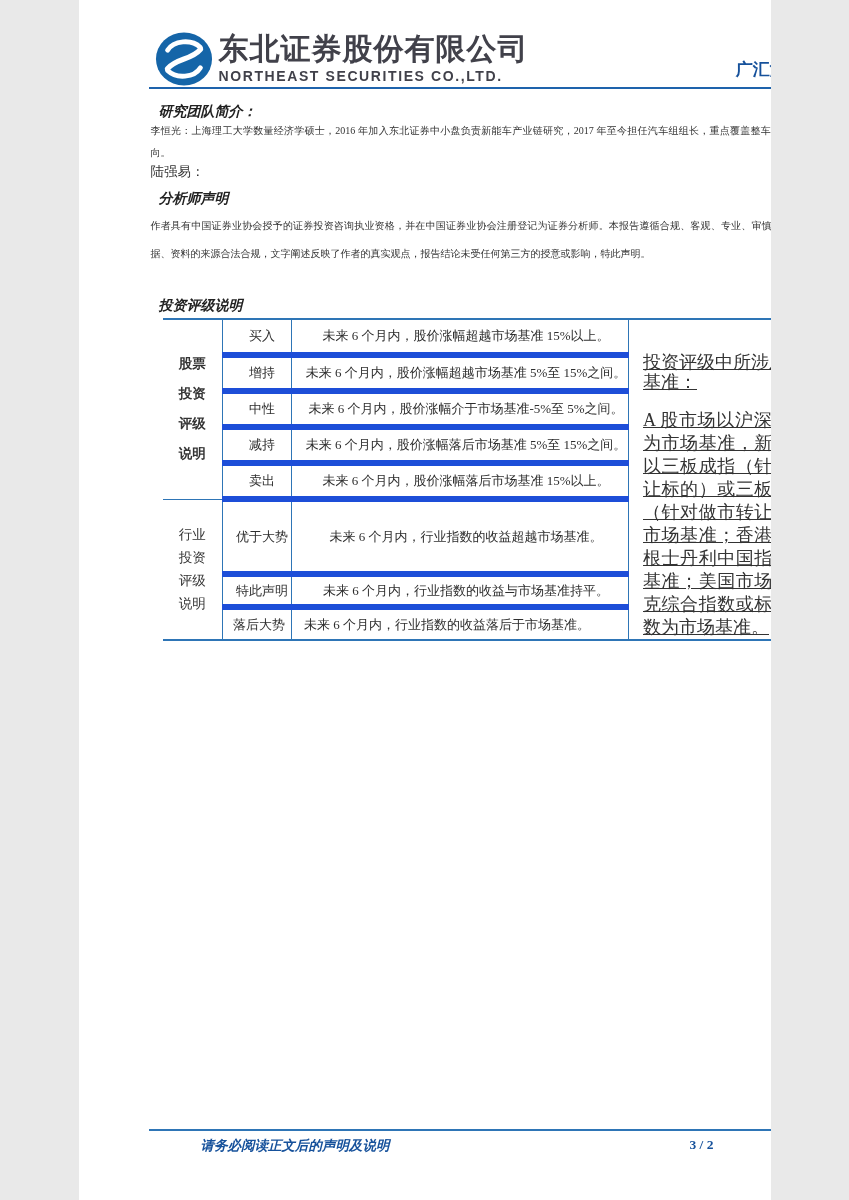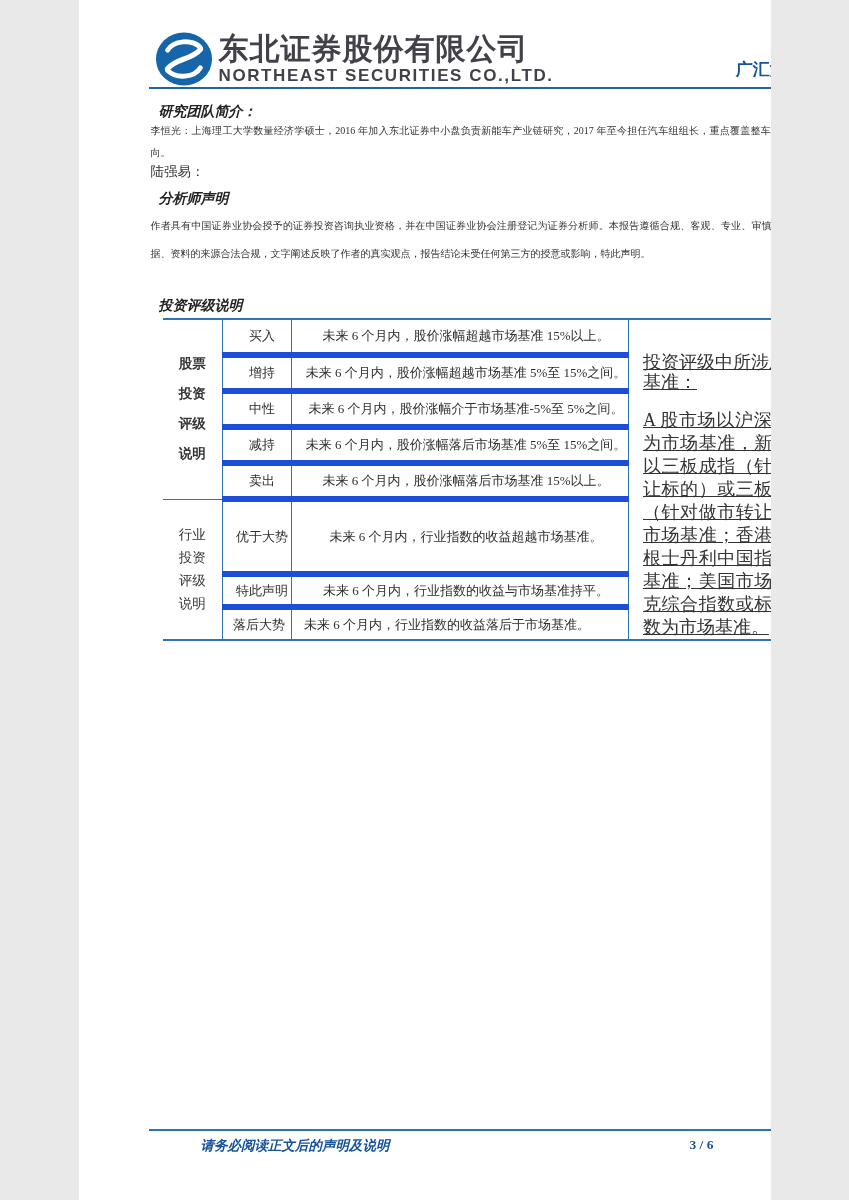--- a/index.html
+++ b/index.html
@@ -23,21 +23,21 @@
     position:absolute; left:6px; top:0; width:58px; height:58px;
   }
   .brand { position:absolute; left:70px; top:2px; }
   .brand-cn {
     font-family:"Liberation Sans", sans-serif;
     font-size:30px; font-weight:bold; color:#41414a;
     letter-spacing:1px; line-height:34px; white-space:nowrap;
   }
   .brand-en {
     font-family:"Liberation Sans", sans-serif;
-    font-size:17px; font-weight:bold; color:#41414a;
+    font-size:14px; font-weight:bold; color:#41414a;
     letter-spacing:1.6px; line-height:16px; margin-top:2px; white-space:nowrap;
   }
   .report-tag {
     position:absolute; right:26px; bottom:6px;
     font-size:17px; font-weight:bold; 
     color:#16519b; white-space:nowrap;
   }
 
   
   .sec-heading {
@@ -185,15 +185,15 @@
       </tr>
       <tr class="industry-row">
         <td class="rlabel">落后大势</td>
         <td class="rdesc">未来 6 个月内，行业指数的收益落后于市场基准。</td>
       </tr>
     </tbody>
   </table>
 
   <div class="footer-rule"></div>
   <div class="footer-disclaimer">请务必阅读正文后的声明及说明</div>
-  <div class="footer-page">3 / 6</div>
+  <div class="footer-page">3 / 2</div>
 
 </div>
 
 </body></html>

